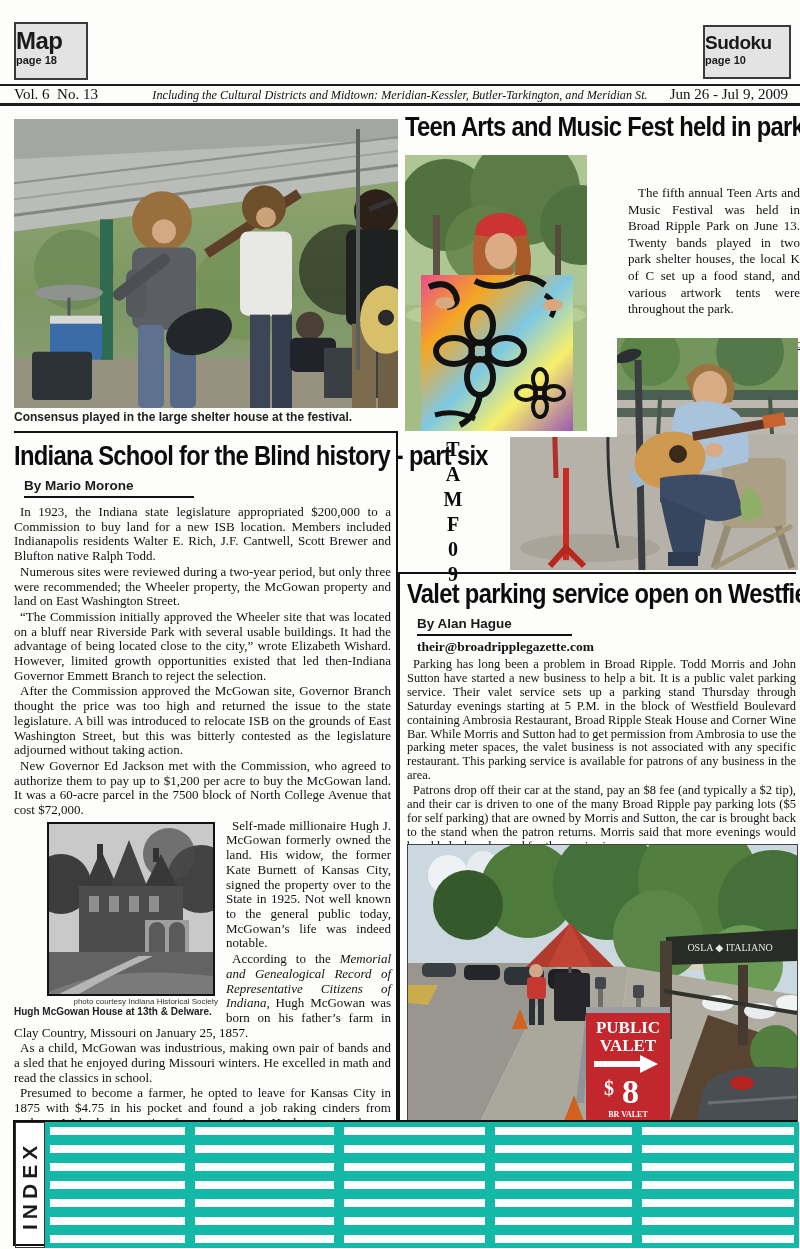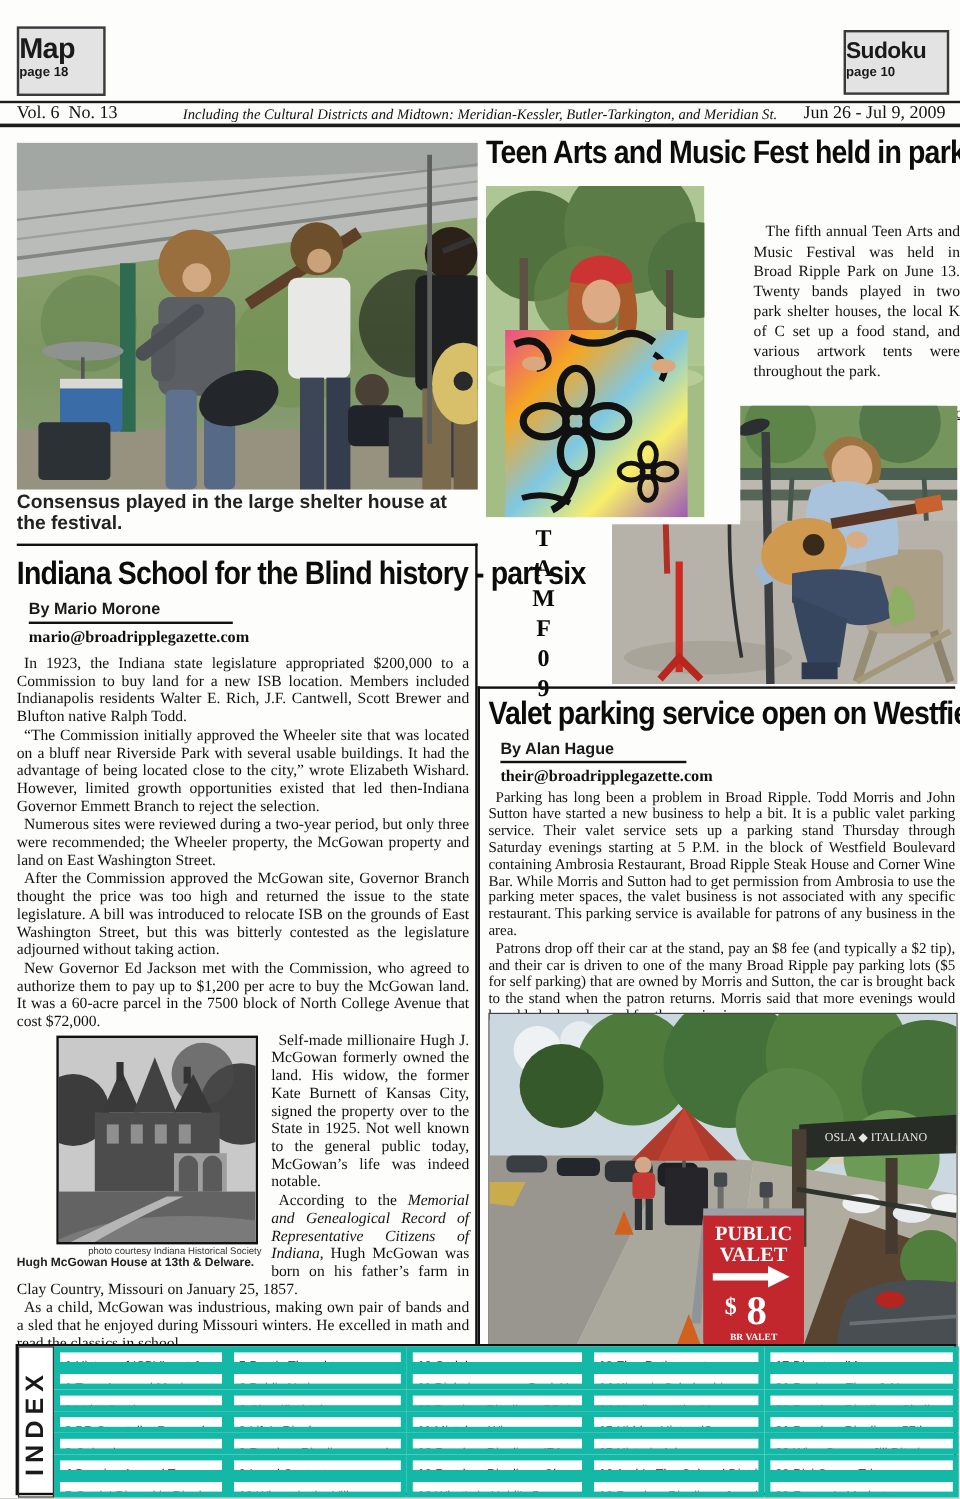--- a/index.html
+++ b/index.html
@@ -24,21 +24,21 @@
   #tagline{position:absolute;left:110px;top:2px;width:580px;text-align:center;font-style:italic;font-size:12.2px;}
   #daterange{position:absolute;right:12px;top:0;font-size:15px;}
 
   
   .headline{font-family:"Liberation Sans",sans-serif;font-weight:bold;font-size:27px;
             letter-spacing:-.8px;white-space:nowrap;transform:scaleX(.88);transform-origin:0 50%;color:#0c0c0c;}
   .byline{font-family:"Liberation Sans",sans-serif;font-weight:bold;font-size:13.5px;color:#1a1a1a;
           margin:6px 0 0 10px;display:inline-block;border-bottom:2px solid #111;padding:0 60px 3px 0;}
   .email{font-family:"Liberation Serif",serif;font-weight:bold;font-size:13.5px;margin:3px 0 0 10px;}
   .body-p{font-size:13px;line-height:14.7px;text-align:justify;margin:0 0 1px 0;text-indent:6px;}
-  .caption{font-family:"Liberation Sans",sans-serif;font-weight:bold;font-size:16px;color:#222;}
+  .caption{font-family:"Liberation Sans",sans-serif;font-weight:bold;font-size:12px;color:#222;}
 
   
   #left-col{position:absolute;left:14px;top:119px;width:384px;}
   #band-photo{width:384px;height:289px;display:block;}
   #band-caption{margin-top:2px;}
   #isb-box{margin-top:7px;border-top:2px solid #111;border-right:2px solid #111;padding:8px 5px 4px 0;}
   #isb-photo-box{float:left;width:204px;margin:3px 8px 0 0;}
   #isb-photo{display:block;margin-left:33px;width:164px;height:170px;border:2px solid #111;}
   #isb-credit{font-family:"Liberation Sans",sans-serif;font-size:8px;color:#333;text-align:right;margin-top:1px;}
   #isb-caption{font-size:10px;white-space:nowrap;}
@@ -151,25 +151,24 @@
       <ellipse cx="372" cy="200" rx="26" ry="34" fill="#d8c06a"></ellipse>
         <circle cx="372" cy="198" r="8" fill="#2a2a2a"></circle>
       <line x1="344" y1="10" x2="344" y2="250" stroke="#5c5f5a" stroke-width="4"></line>
       <line x1="355" y1="90" x2="380" y2="80" stroke="#333" stroke-width="5"></line>
     </svg>
     <div id="band-caption" class="caption">Consensus played in the large shelter house at the festival.</div>
 
     <div id="isb-box">
       <div class="headline">Indiana School for the Blind history - part six</div>
       <div><span class="byline">By Mario Morone</span></div>
-      <div class="email">mario@broadripplegazette.com</div>
       <div style="height:7px"></div>
       <p class="body-p">In 1923, the Indiana state legislature appropriated $200,000 to a Commission to buy land for a new ISB location.  Members included Indianapolis residents Walter E. Rich, J.F. Cantwell, Scott Brewer and Blufton native Ralph Todd.</p>
+      <p class="body-p">Numerous sites were reviewed during a two-year period, but only three were recommended; the Wheeler property, the McGowan property and land on East Washington Street.</p>
       <p class="body-p">“The Commission initially approved the Wheeler site that was located on a bluff near Riverside Park with several usable buildings.  It had the advantage of being located close to the city,” wrote Elizabeth Wishard.  However, limited growth opportunities existed that led then-Indiana Governor Emmett Branch to reject the selection.</p>
-      <p class="body-p">Numerous sites were reviewed during a two-year period, but only three were recommended; the Wheeler property, the McGowan property and land on East Washington Street.</p>
       <p class="body-p">After the Commission approved the McGowan site, Governor Branch thought the price was too high and returned the issue to the state legislature.  A bill was introduced to relocate ISB on the grounds of East Washington Street, but this was bitterly contested as the legislature adjourned without taking action.</p>
       <p class="body-p">New Governor Ed Jackson met with the Commission, who agreed to authorize them to pay up to $1,200 per acre to buy the McGowan land.  It was a 60-acre parcel in the 7500 block of North College Avenue that cost $72,000.</p>
 
       <div id="isb-photo-box">
         <svg id="isb-photo" viewBox="0 0 164 170" preserveAspectRatio="none">
           <rect width="164" height="170" fill="#c9c9c9"></rect>
           <circle cx="12" cy="60" r="30" fill="#3c3c3c"></circle>
             <circle cx="152" cy="55" r="34" fill="#424242"></circle>
           <circle cx="120" cy="30" r="26" fill="#4a4a4a" opacity=".7"></circle>
           <rect x="30" y="62" width="104" height="66" fill="#4c4c4c"></rect>

